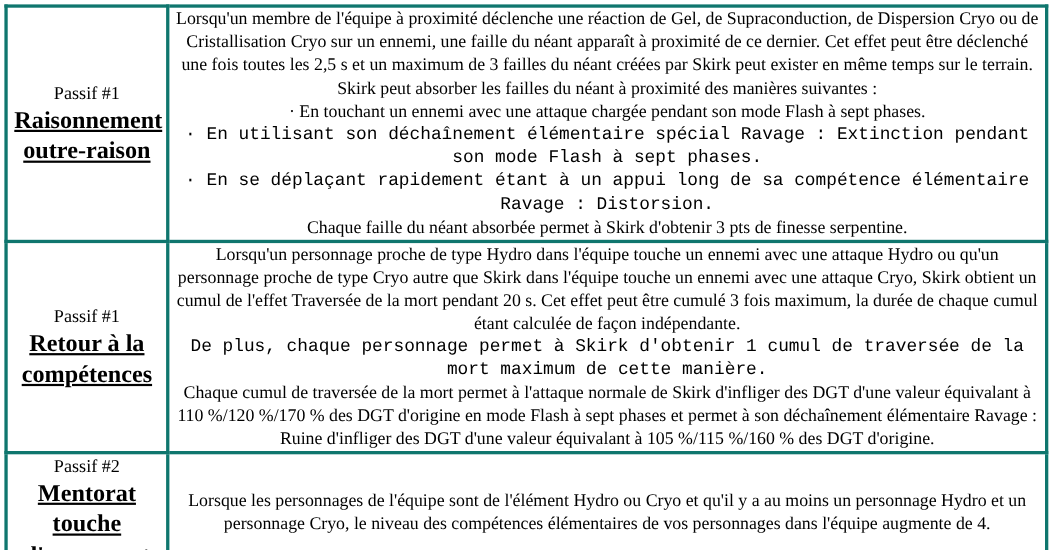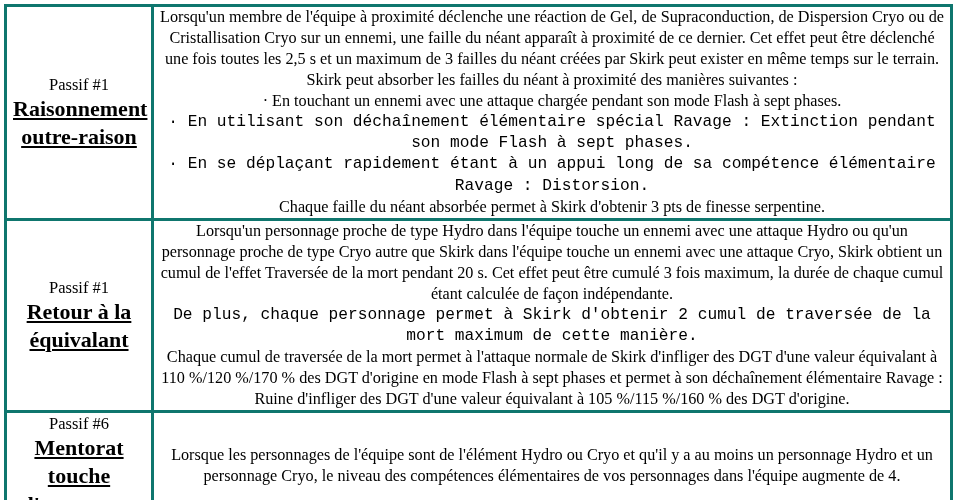--- a/index.html
+++ b/index.html
@@ -77,31 +77,31 @@
           <p class="para">Skirk peut absorber les failles du néant à proximité des manières suivantes :</p>
           <p class="para tight">· En touchant un ennemi avec une attaque chargée pendant son mode Flash à sept phases.</p>
           <p class="para tight">· En utilisant son déchaînement élémentaire spécial Ravage : Extinction pendant son mode Flash à sept phases.</p>
           <p class="para tight">· En se déplaçant rapidement étant à un appui long de sa compétence élémentaire Ravage : Distorsion.</p>
           <p class="para">Chaque faille du néant absorbée permet à Skirk d'obtenir 3 pts de finesse serpentine.</p>
         </td>
       </tr>
       <tr>
         <td class="name-cell">
           <span class="passive-label">Passif #1</span>
-          <span class="passive-title">Retour à la équivalant</span>
+          <span class="passive-title">Retour à la compétences</span>
         </td>
         <td class="desc-cell">
           <p class="para tight">Lorsqu'un personnage proche de type Hydro dans l'équipe touche un ennemi avec une attaque Hydro ou qu'un personnage proche de type Cryo autre que Skirk dans l'équipe touche un ennemi avec une attaque Cryo, Skirk obtient un cumul de l'effet Traversée de la mort pendant 20 s. Cet effet peut être cumulé 3 fois maximum, la durée de chaque cumul étant calculée de façon indépendante.</p>
-          <p class="para tight">De plus, chaque personnage permet à Skirk d'obtenir 2 cumul de traversée de la mort maximum de cette manière.</p>
+          <p class="para tight">De plus, chaque personnage permet à Skirk d'obtenir 1 cumul de traversée de la mort maximum de cette manière.</p>
           <p class="para">Chaque cumul de traversée de la mort permet à l'attaque normale de Skirk d'infliger des DGT d'une valeur équivalant à 110 %/120 %/170 % des DGT d'origine en mode Flash à sept phases et permet à son déchaînement élémentaire Ravage : Ruine d'infliger des DGT d'une valeur équivalant à 105 %/115 %/160 % des DGT d'origine.</p>
         </td>
       </tr>
       <tr>
         <td class="name-cell">
-          <span class="passive-label">Passif #6</span>
+          <span class="passive-label">Passif #2</span>
           <span class="passive-title">Mentorat touche d'armement</span>
         </td>
         <td class="desc-cell">
           <p class="para">Lorsque les personnages de l'équipe sont de l'élément Hydro ou Cryo et qu'il y a au moins un personnage Hydro et un personnage Cryo, le niveau des compétences élémentaires de vos personnages dans l'équipe augmente de 4.</p>
         </td>
       </tr>
     </tbody>
   </table>
 </div>
 

